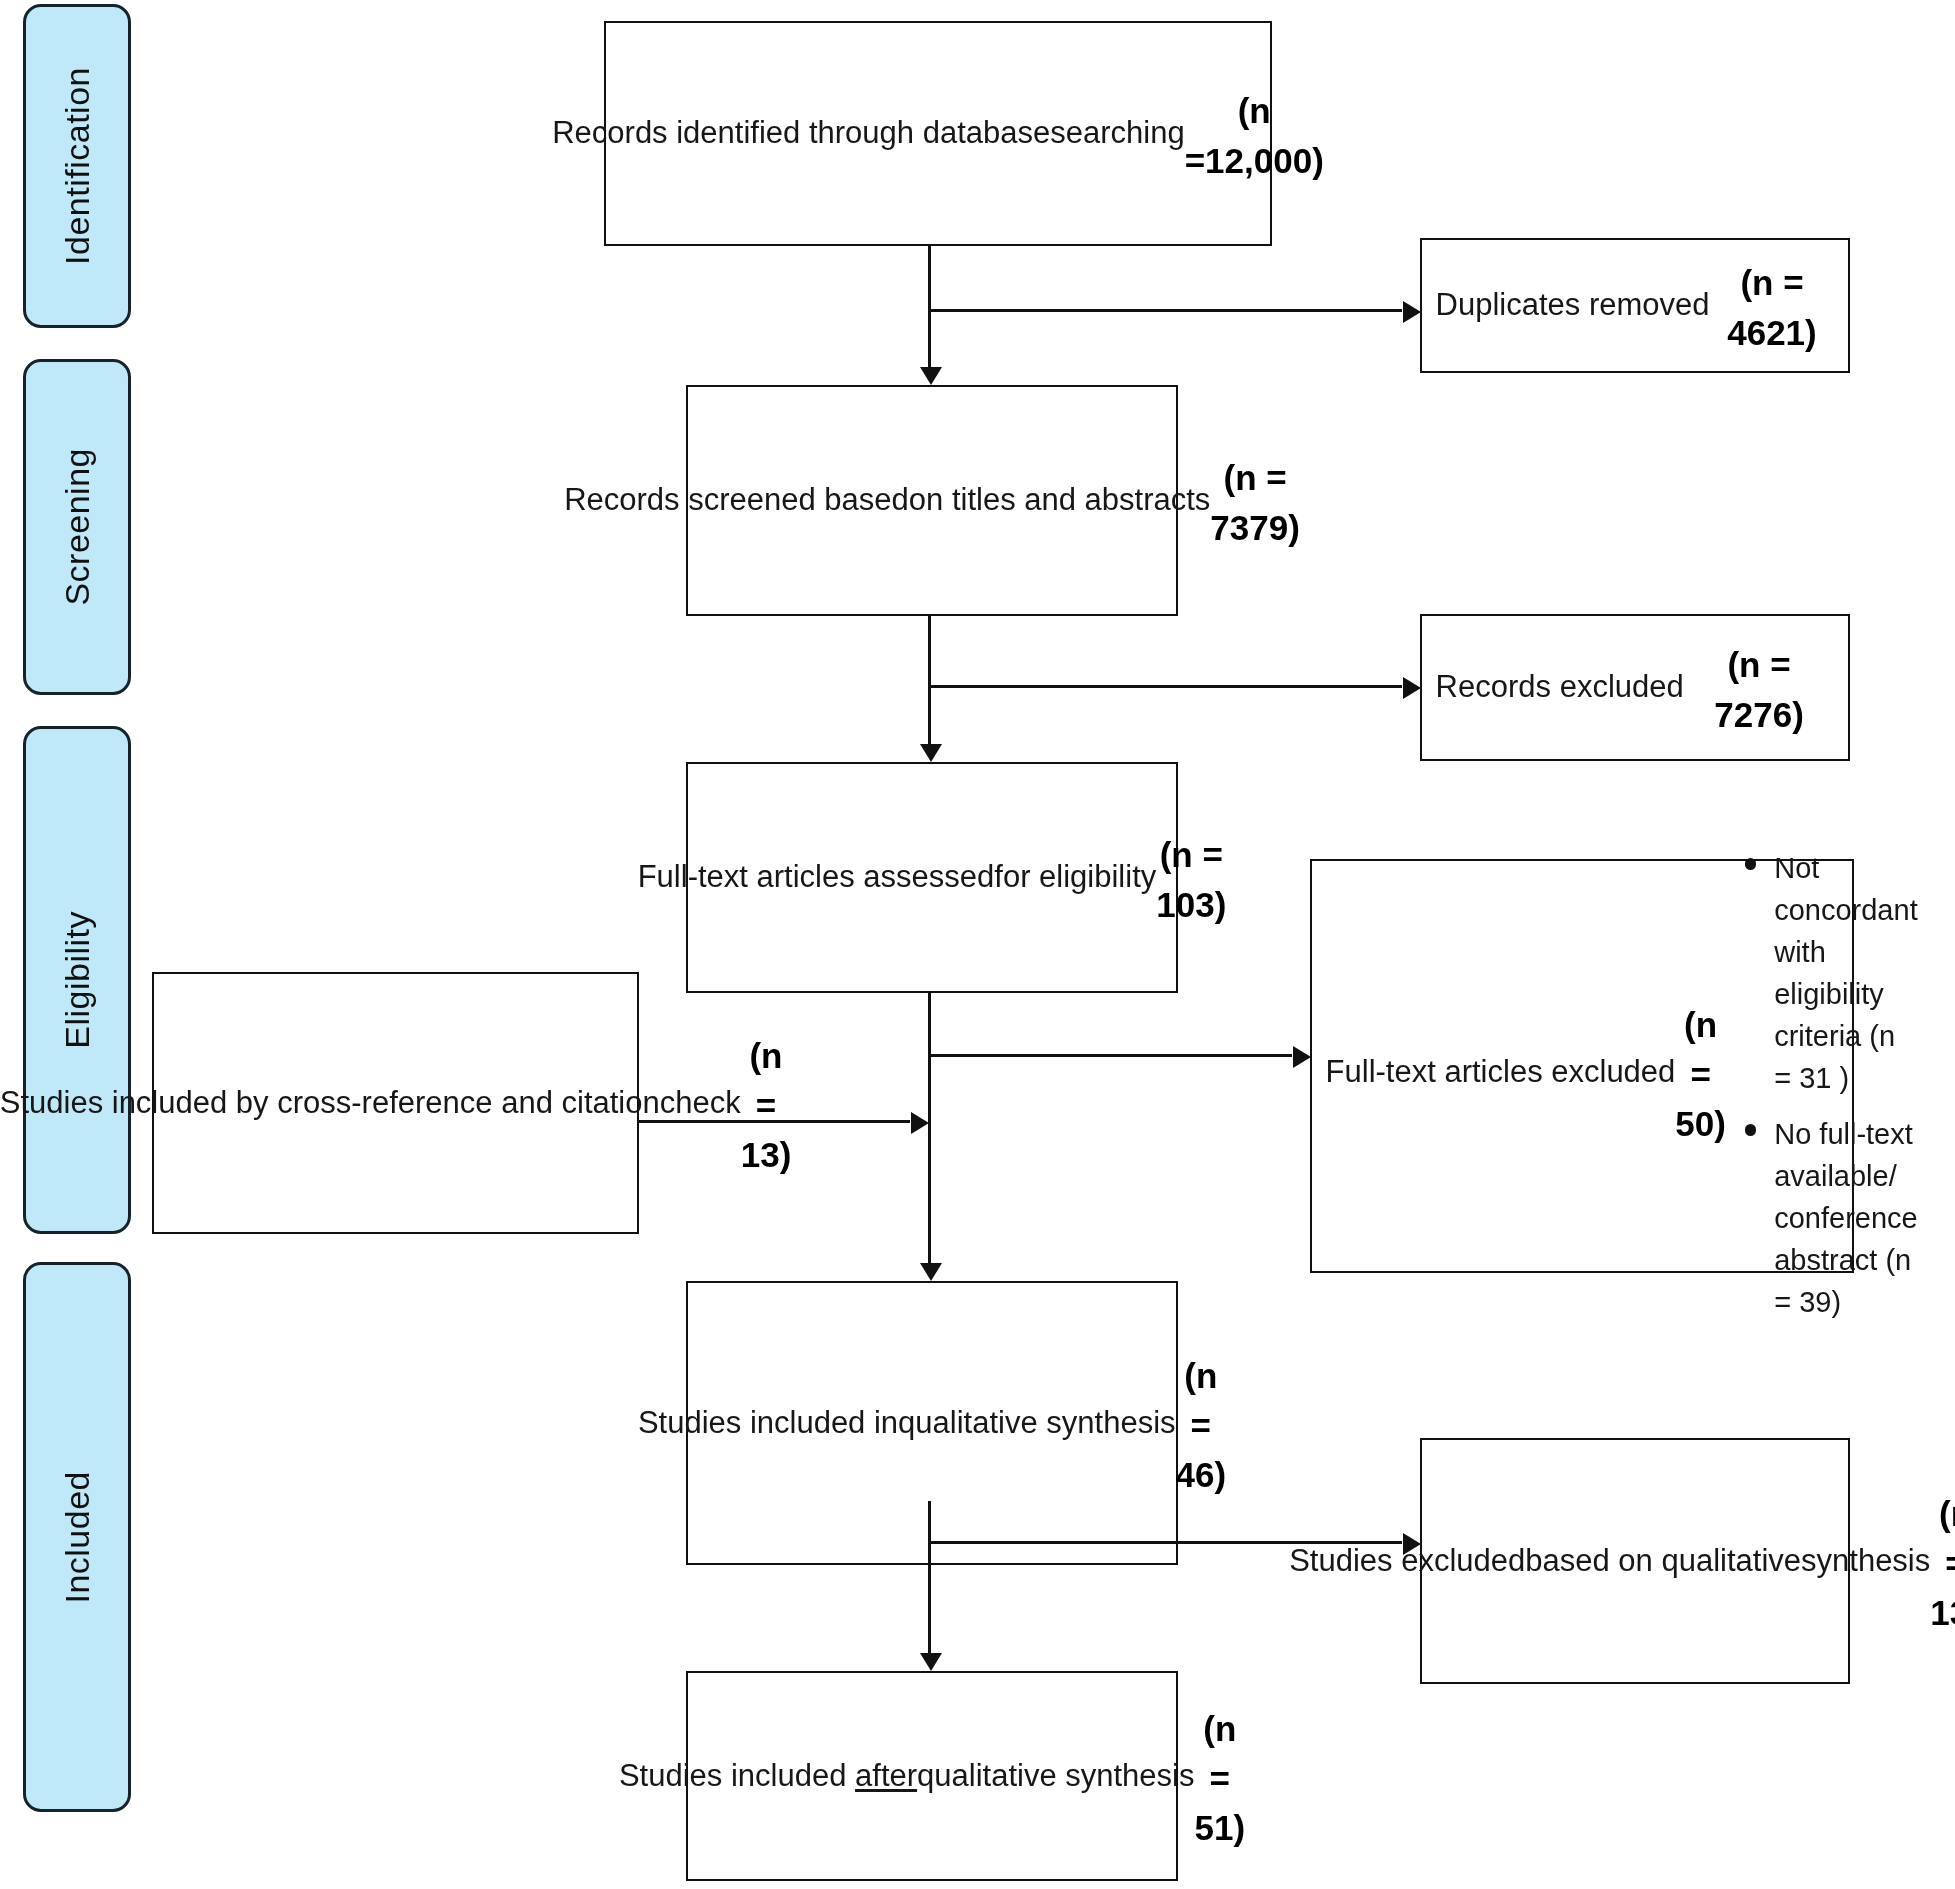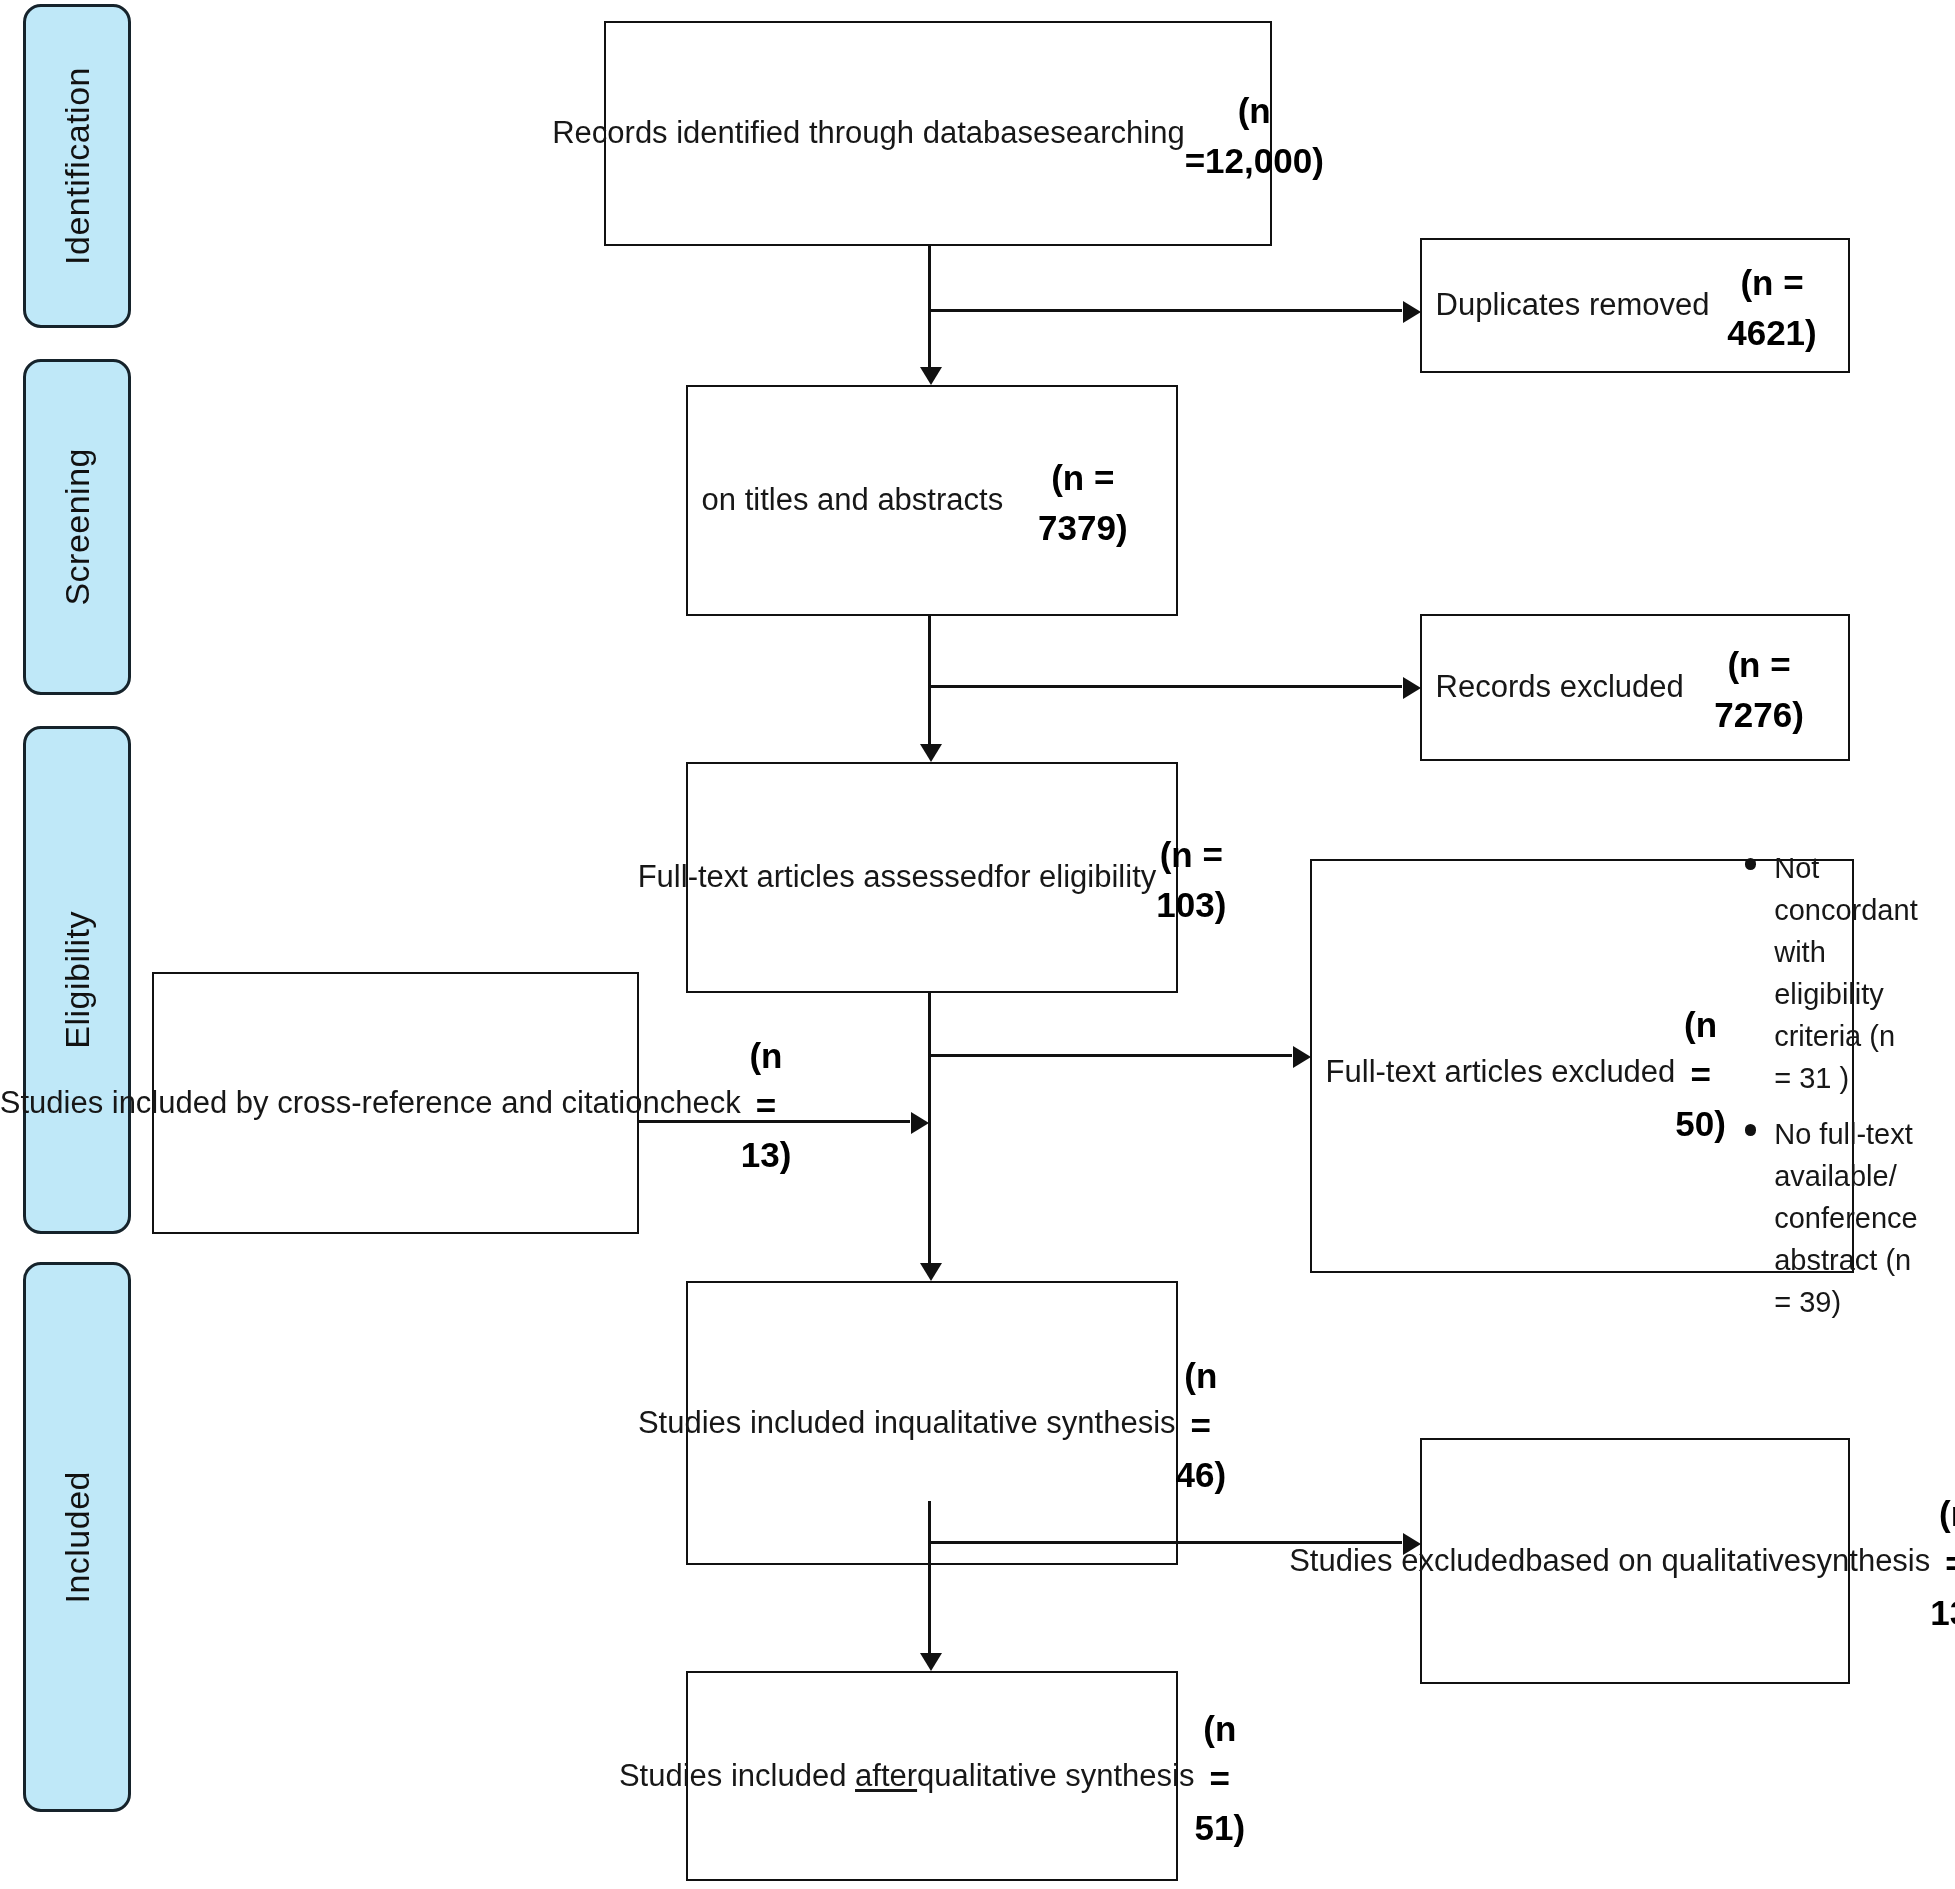--- a/index.html
+++ b/index.html
@@ -132,20 +132,21 @@
     <div class="ln">searching</div>
     <div class="nline">(n =12,000)</div>
   </div>
 
   <div class="fbox" style="left:1420px;top:238px;width:430px;height:135px;">
     <div class="ln">Duplicates removed</div>
     <div class="nline">(n = 4621)</div>
   </div>
 
   <div class="fbox" style="left:686px;top:385px;width:492px;height:231px;">
+    <div class="ln">Records screened based</div>
     <div class="ln">on titles and abstracts</div>
     <div class="nline">(n = 7379)</div>
   </div>
 
   <div class="fbox" style="left:1420px;top:614px;width:430px;height:147px;">
     <div class="ln">Records excluded</div>
     <div class="nline">(n = 7276)</div>
   </div>
 
   <div class="fbox" style="left:686px;top:762px;width:492px;height:231px;">

